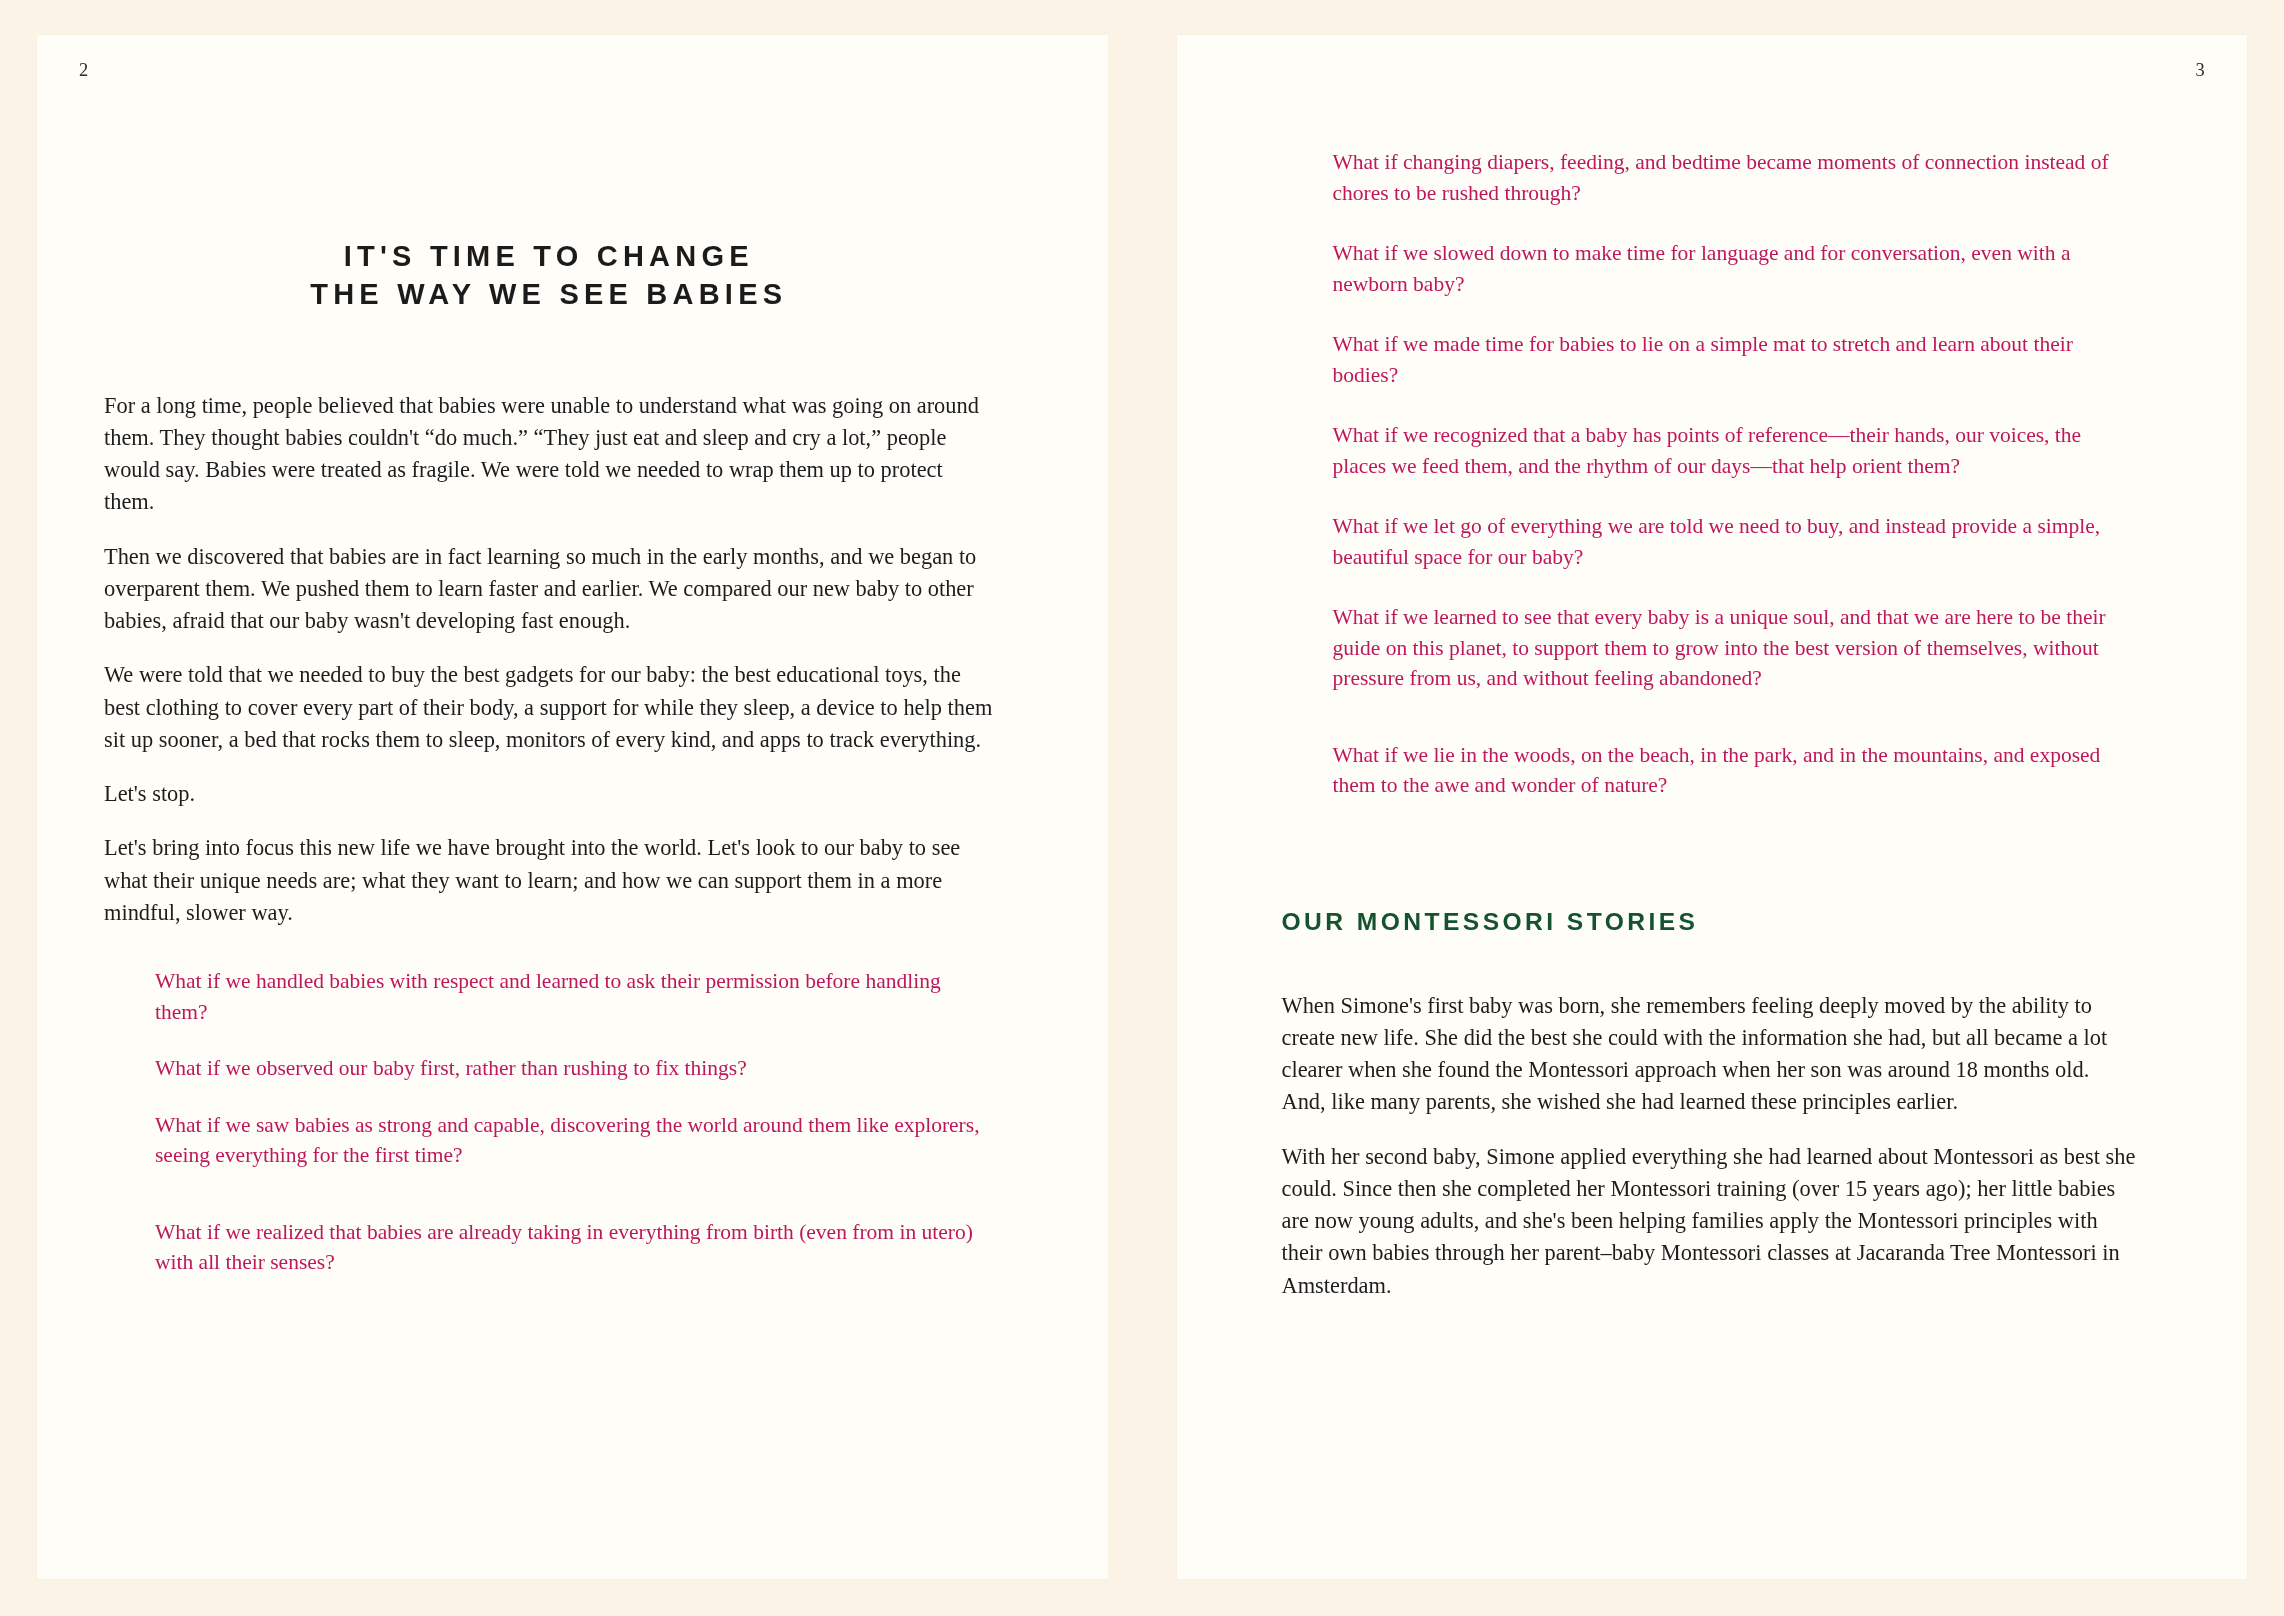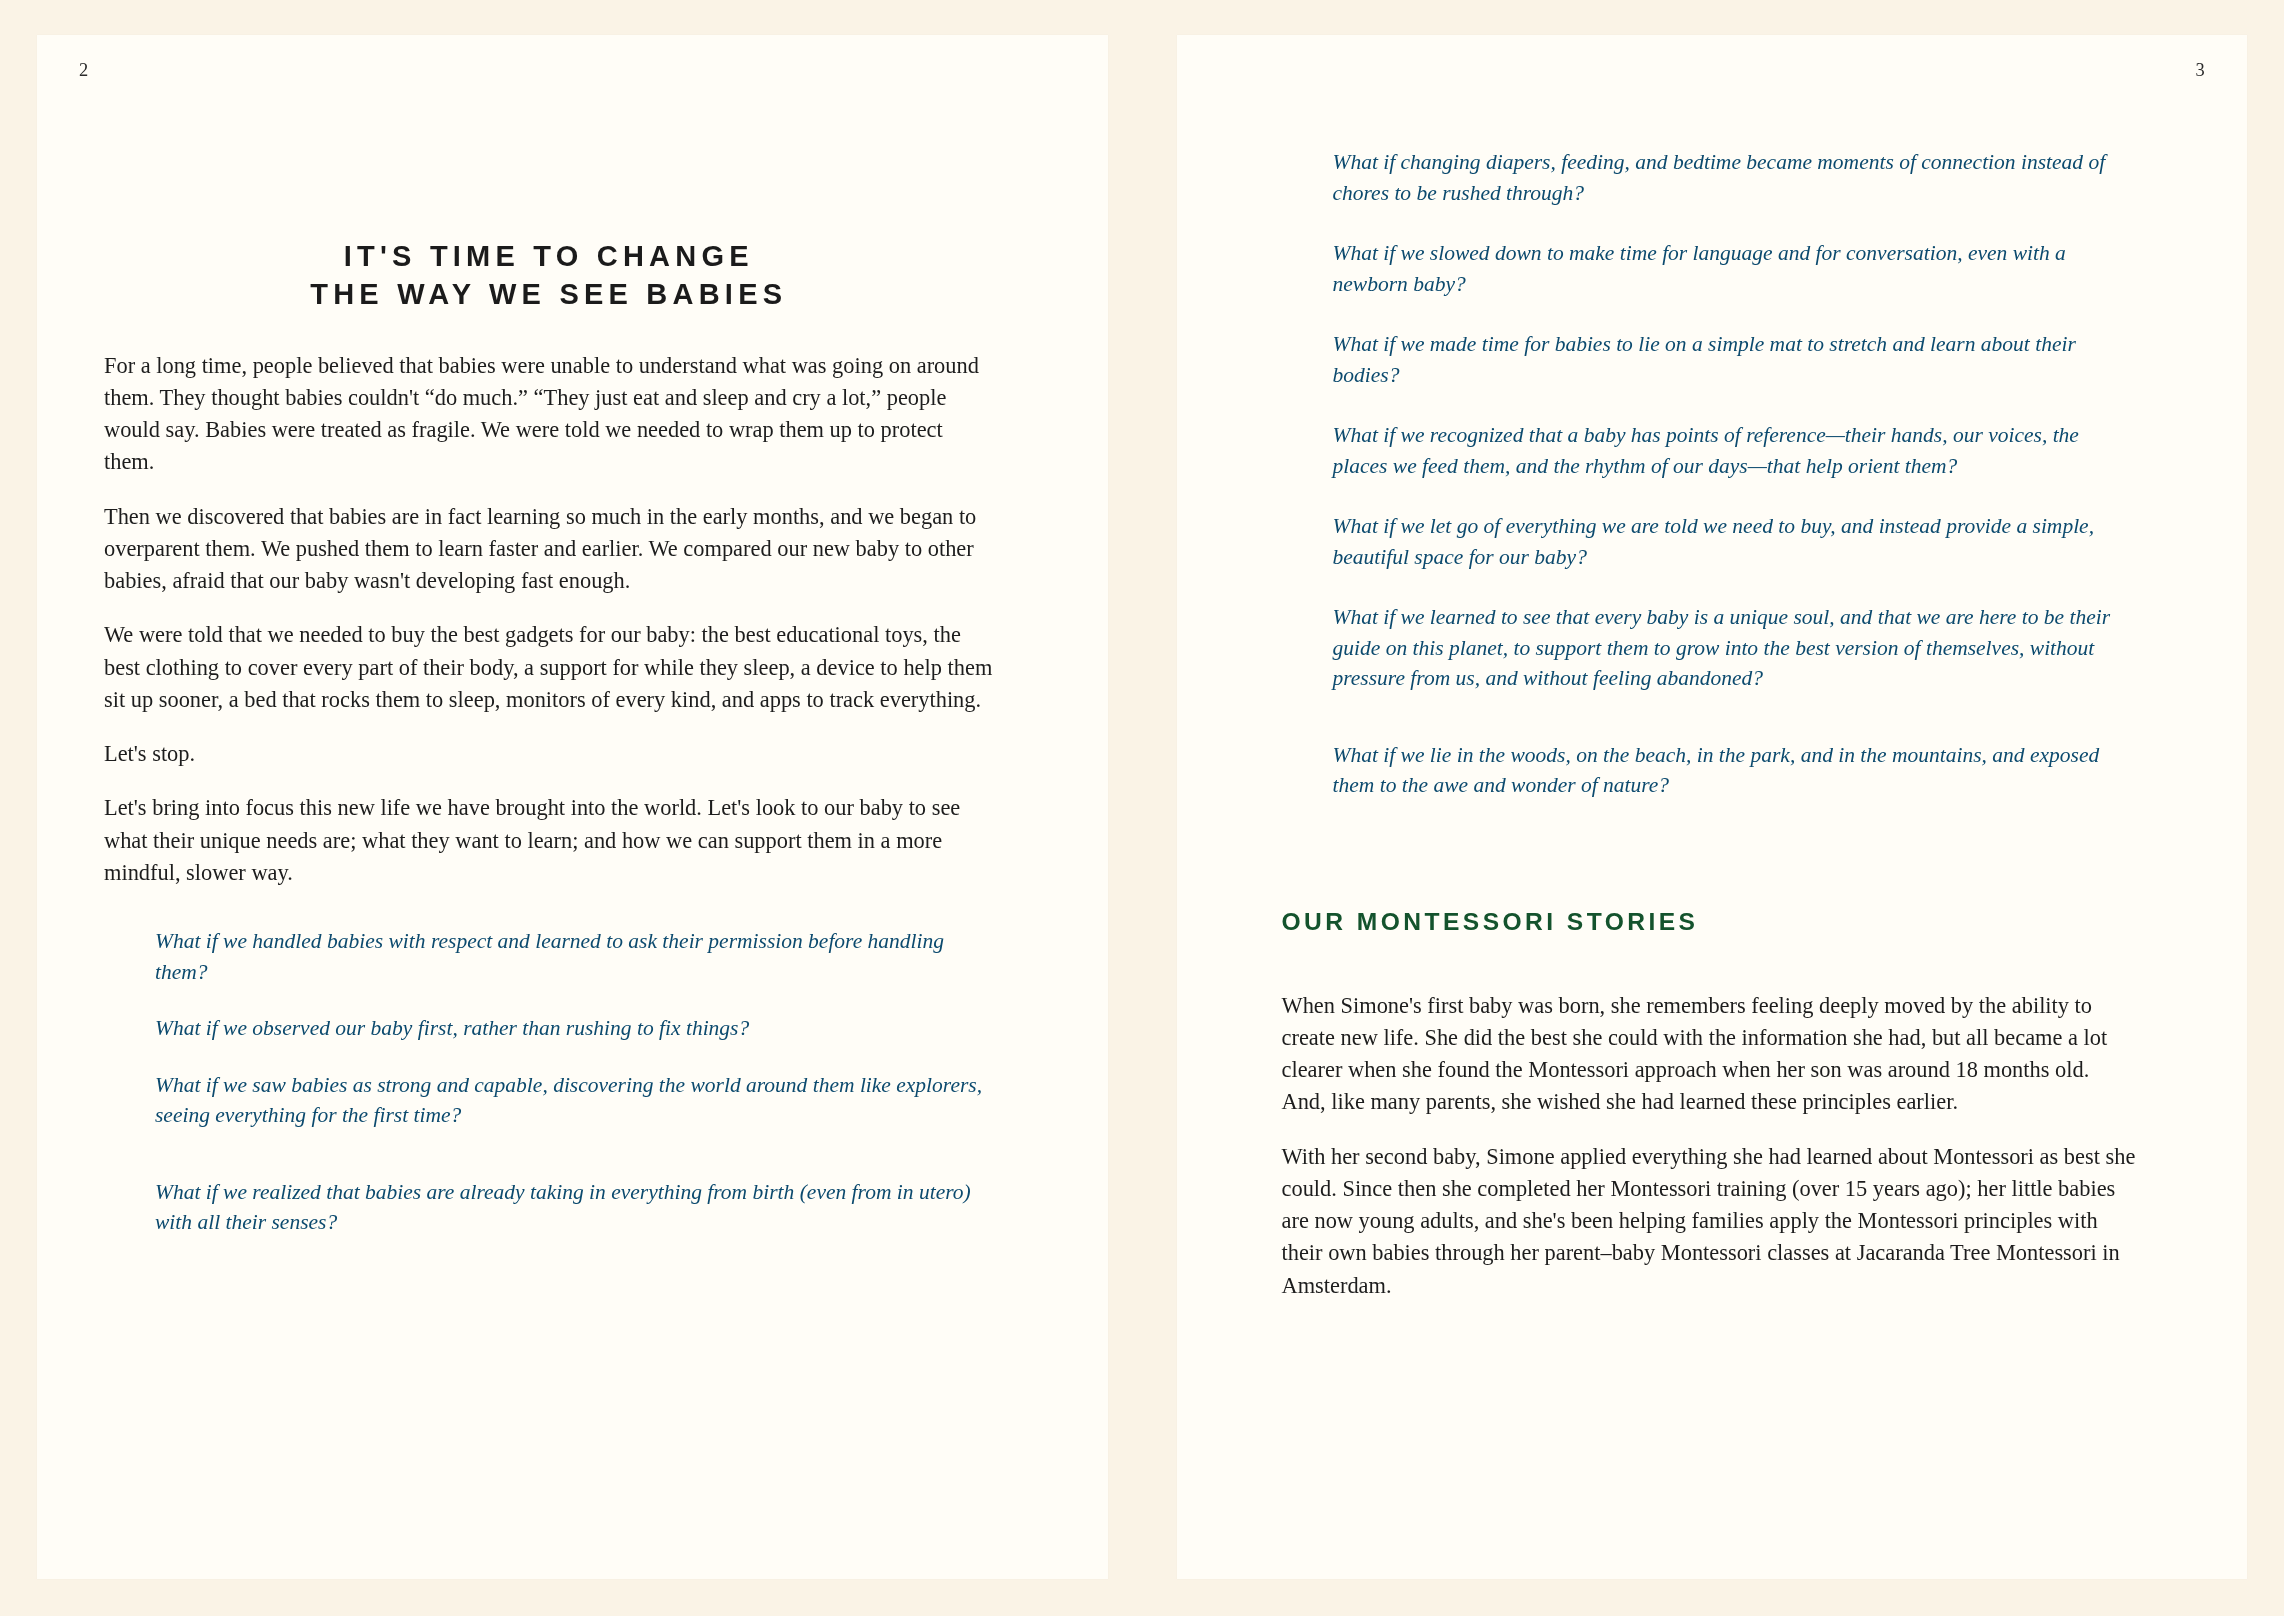--- a/index.html
+++ b/index.html
@@ -63,36 +63,35 @@
 
   p.body-par {
     font-family: "Liberation Serif", serif;
     font-size: 22.4px;
     line-height: 1.44;
     color: #1d1d1d;
     margin: 0 0 22px 0;
     text-align: left;
   }
   .body-block {
-    margin-top: 36px;
+    margin-top: 76px;
   }
   .body-block p.body-par:last-child {
     margin-bottom: 0;
   }
 
   .questions {
     margin-top: 37px;
     padding-left: 51px;
   }
   .questions p {
     font-family: "Liberation Serif", serif;
-    font-style: italic;
     font-size: 21.5px;
     line-height: 1.42;
-    color: #0c4a6e;
+    color: #be185d;
     margin: 0 0 26px 0;
   }
   .questions p:last-child { margin-bottom: 0; margin-top: 46px; }
 
   .questions-right {
     padding-left: 51px;
     margin-top: 0;
   }
   .questions-right p {
     margin-bottom: 30px;

